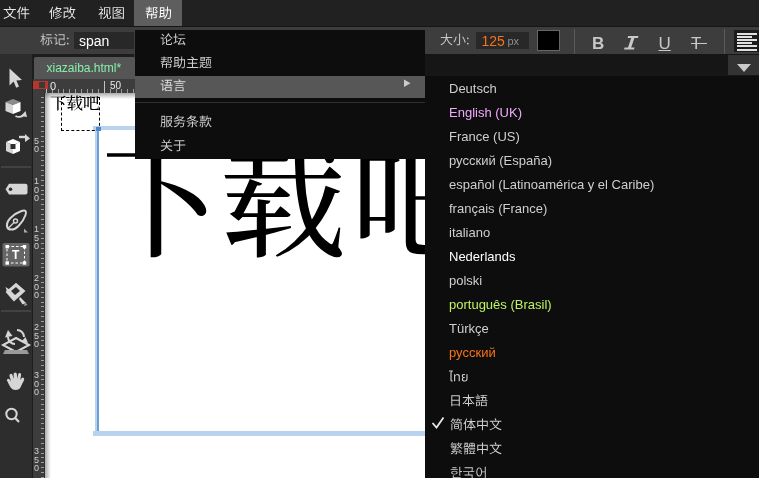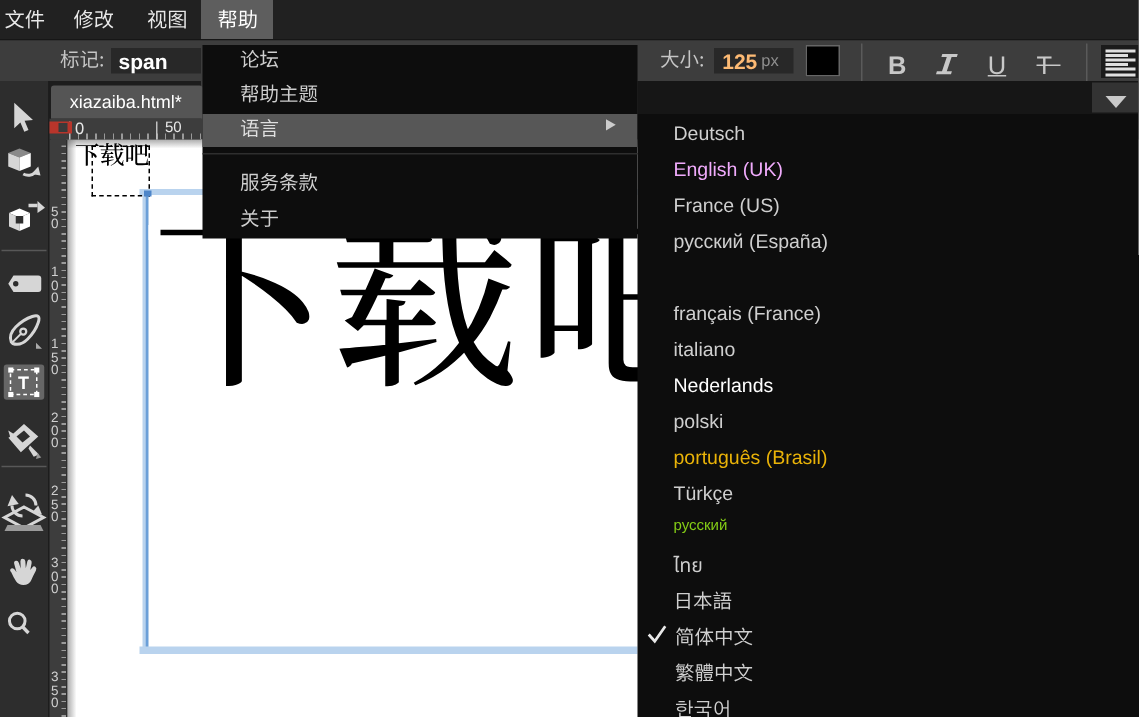--- a/index.html
+++ b/index.html
@@ -109,21 +109,21 @@
 <div class="abs" style="left:34px;top:136.6px;font-size:9px;line-height:8.4px;color:#d0d0d0">5<br>0</div>
 <div class="abs" style="left:34px;top:177.4px;font-size:9px;line-height:8.4px;color:#d0d0d0">1<br>0<br>0</div>
 <div class="abs" style="left:34px;top:225.4px;font-size:9px;line-height:8.4px;color:#d0d0d0">1<br>5<br>0</div>
 <div class="abs" style="left:34px;top:274.4px;font-size:9px;line-height:8.4px;color:#d0d0d0">2<br>0<br>0</div>
 <div class="abs" style="left:34px;top:323.4px;font-size:9px;line-height:8.4px;color:#d0d0d0">2<br>5<br>0</div>
 <div class="abs" style="left:34px;top:371.4px;font-size:9px;line-height:8.4px;color:#d0d0d0">3<br>0<br>0</div>
 <div class="abs" style="left:34px;top:447.4px;font-size:9px;line-height:8.4px;color:#d0d0d0">3<br>5<br>0</div>
 <div class="abs" style="left:44px;top:93.2px;width:1px;height:384.8px;background:#2e2e2e"></div>
 <div class="abs" style="left:33px;top:54px;width:101px;height:25px;background:#1d1d1d"></div>
 <div class="abs" style="left:34px;top:56.5px;width:100.5px;height:22.5px;background:#555;border-radius:2px 2px 0 0"></div>
-<div class="abs" style="left:46.5px;top:60.5px;white-space:nowrap;font-size:12px;color:#ffffff">xiazaiba.html*</div>
+<div class="abs" style="left:46.5px;top:60.5px;white-space:nowrap;font-size:12px;color:#86efac">xiazaiba.html*</div>
 <div class="abs" style="left:0px;top:0px;width:759px;height:26px;background:#212121"></div>
 <div class="abs" style="left:0px;top:26px;width:759px;height:1.2px;background:#161616"></div>
 <div class="abs" style="left:134px;top:0px;width:48px;height:26px;background:#5e5e5e"></div>
 <svg style="position:absolute;left:3px;top:2.6px;overflow:visible" width="29" height="18" viewBox="0 -14.9 29 18">
       <g fill="#e8e8e8">
         <path transform="translate(0.0,0) scale(0.013500,-0.013500)" d="M725 630 802 607Q739 426 640 294Q541 162 403 72Q265 -19 83 -78Q79 -69 71 -56Q63 -42 54 -28Q44 -15 36 -7Q215 45 348 128Q482 212 575 336Q668 459 725 630ZM270 626Q327 471 424 345Q521 219 657 130Q793 40 967 -4Q959 -12 949 -24Q939 -37 930 -50Q922 -62 915 -73Q736 -24 599 70Q462 165 364 300Q265 435 201 603ZM50 664H954V590H50ZM423 823 501 847Q524 811 546 768Q569 724 580 693L497 666Q488 697 467 742Q446 786 423 823Z"></path>
         <path transform="translate(13.5,0) scale(0.013500,-0.013500)" d="M604 828H679V-80H604ZM432 790 504 775Q490 706 470 638Q451 571 426 513Q402 455 373 409Q366 415 354 422Q343 429 330 436Q318 443 309 447Q338 488 362 544Q385 599 403 662Q421 725 432 790ZM441 635H909V562H423ZM317 341H953V267H317ZM268 836 339 815Q307 730 266 648Q224 565 176 492Q127 420 75 363Q71 372 64 386Q56 400 48 414Q39 429 32 437Q79 486 122 550Q166 614 204 688Q241 761 268 836ZM167 579 238 650 239 649V-78H167Z"></path>
       </g>
     </svg>
 <svg style="position:absolute;left:49px;top:2.6px;overflow:visible" width="29" height="18" viewBox="0 -14.9 29 18">
@@ -146,30 +146,30 @@
     </svg>
 <div class="abs" style="left:0px;top:27.2px;width:759px;height:27.3px;background:#3d3d3d"></div>
 <svg style="position:absolute;left:40px;top:30.2px;overflow:visible" width="31" height="18" viewBox="0 -14.3 31 18">
       <g fill="#c6c6c6">
         <path transform="translate(0.0,0) scale(0.013000,-0.013000)" d="M466 764H902V693H466ZM422 525H956V454H422ZM636 490H712V17Q712 -15 704 -34Q696 -52 674 -62Q652 -71 616 -74Q581 -76 529 -76Q527 -59 520 -38Q513 -16 505 1Q544 0 576 0Q607 0 617 0Q628 1 632 4Q636 8 636 18ZM779 325 843 345Q868 296 890 240Q913 185 931 133Q949 81 957 41L888 16Q880 56 864 109Q847 162 825 218Q803 275 779 325ZM491 342 560 327Q545 269 524 212Q502 156 477 106Q452 56 425 18Q418 23 407 30Q396 38 384 46Q373 53 364 57Q406 111 439 187Q472 263 491 342ZM49 628H408V558H49ZM202 840H277V-79H202ZM193 586 244 570Q231 515 212 455Q194 395 170 338Q147 280 120 230Q94 180 66 145Q62 155 54 168Q47 181 39 194Q31 206 24 215Q58 256 92 318Q125 380 152 451Q178 522 193 586ZM272 537Q281 527 300 502Q320 478 343 449Q366 420 385 396Q404 371 412 360L368 301Q358 318 340 346Q323 375 302 406Q282 437 264 463Q245 489 234 503Z"></path>
         <path transform="translate(13.0,0) scale(0.013000,-0.013000)" d="M124 769 176 815Q204 792 234 764Q264 736 291 710Q318 683 335 661L280 607Q264 630 238 658Q212 686 182 716Q152 745 124 769ZM200 -60 186 12 208 43 384 163Q388 148 395 129Q402 110 408 98Q345 54 306 26Q268 -2 246 -18Q225 -34 215 -44Q205 -53 200 -60ZM46 526H259V453H46ZM200 -61Q196 -52 188 -42Q181 -31 173 -20Q165 -10 157 -4Q171 6 188 31Q206 56 206 93V526H280V37Q280 37 272 30Q264 23 252 12Q240 0 228 -14Q216 -27 208 -39Q200 -51 200 -61ZM470 442H858V370H470ZM438 442H515V56Q515 26 529 16Q543 7 591 7Q600 7 622 7Q643 7 670 7Q698 7 726 7Q754 7 777 7Q800 7 812 7Q843 7 858 20Q874 32 880 68Q887 104 889 175Q899 168 912 162Q924 155 938 150Q951 146 962 143Q957 62 944 16Q930 -29 900 -47Q871 -65 816 -65Q808 -65 784 -65Q761 -65 731 -65Q701 -65 670 -65Q639 -65 616 -65Q594 -65 586 -65Q530 -65 498 -55Q465 -45 452 -18Q438 8 438 57ZM419 770H891V318H816V695H419Z"></path>
         <path transform="translate(26.0,0) scale(0.013000,-0.013000)" d="M139 390Q112 390 92 410Q73 429 73 460Q73 491 92 510Q112 530 139 530Q166 530 186 510Q205 491 205 460Q205 429 186 410Q166 390 139 390ZM139 -13Q112 -13 92 6Q73 26 73 56Q73 88 92 107Q112 126 139 126Q166 126 186 107Q205 88 205 56Q205 26 186 6Q166 -13 139 -13Z"></path>
       </g>
     </svg>
 <div class="abs" style="left:74px;top:31.5px;width:60px;height:17.5px;background:#282828"></div>
-<div class="abs" style="left:79px;top:33px;white-space:nowrap;font-size:14px;font-weight:bold;color:#fff">span</div>
+<div class="abs" style="left:79px;top:33px;white-space:nowrap;font-size:14px;font-weight:normal;color:#fff">span</div>
 <svg style="position:absolute;left:440px;top:30.2px;overflow:visible" width="31" height="18" viewBox="0 -14.3 31 18">
       <g fill="#c6c6c6">
         <path transform="translate(0.0,0) scale(0.013000,-0.013000)" d="M62 553H942V476H62ZM549 522Q583 401 638 296Q694 192 774 114Q855 36 958 -8Q949 -16 938 -28Q928 -41 918 -54Q908 -67 902 -78Q794 -26 712 59Q629 144 571 257Q513 370 475 504ZM461 839H542Q542 774 538 694Q535 615 523 530Q511 444 484 358Q456 271 408 190Q359 110 284 41Q209 -28 100 -78Q91 -63 74 -46Q58 -28 43 -16Q149 30 222 94Q294 158 340 234Q386 310 411 391Q436 472 446 552Q456 633 458 706Q461 779 461 839Z"></path>
         <path transform="translate(13.0,0) scale(0.013000,-0.013000)" d="M464 826H545V24Q545 -17 533 -37Q521 -57 494 -66Q466 -75 418 -78Q371 -81 301 -80Q299 -70 294 -56Q288 -41 282 -27Q276 -13 270 -2Q307 -3 341 -4Q375 -4 400 -4Q426 -3 436 -3Q451 -2 458 4Q464 9 464 24ZM705 571 777 598Q822 528 862 448Q902 368 932 291Q963 214 976 154L895 121Q884 181 856 258Q827 336 788 418Q748 499 705 571ZM202 591 286 577Q269 504 244 424Q219 343 184 268Q149 194 103 138Q94 145 82 152Q69 160 56 167Q42 174 32 178Q77 231 110 302Q143 373 166 448Q190 524 202 591Z"></path>
         <path transform="translate(26.0,0) scale(0.013000,-0.013000)" d="M139 390Q112 390 92 410Q73 429 73 460Q73 491 92 510Q112 530 139 530Q166 530 186 510Q205 491 205 460Q205 429 186 410Q166 390 139 390ZM139 -13Q112 -13 92 6Q73 26 73 56Q73 88 92 107Q112 126 139 126Q166 126 186 107Q205 88 205 56Q205 26 186 6Q166 -13 139 -13Z"></path>
       </g>
     </svg>
 <div class="abs" style="left:475.5px;top:31.5px;width:53px;height:17.5px;background:#282828"></div>
-<div class="abs" style="left:481.5px;top:33px;white-space:nowrap;font-size:14px;font-weight:bold;color:#fdba74">125</div>
+<div class="abs" style="left:481.5px;top:33px;white-space:nowrap;font-size:14px;font-weight:normal;color:#f97316">125</div>
 <div class="abs" style="left:507.5px;top:35px;white-space:nowrap;font-size:11px;color:#8f8f8f">px</div>
 <div class="abs" style="left:537px;top:29.5px;width:23px;height:21.5px;background:#000;border:1px solid #666"></div>
 <div class="abs" style="left:574px;top:28.5px;width:1px;height:25px;background:#5a5a5a"></div>
 <div class="abs" style="left:592px;top:33.5px;white-space:nowrap;font-size:17px;font-weight:bold;color:#c8c8c8">B</div>
 <svg class="abs" style="left:624px;top:36px" width="16" height="14" viewBox="0 0 16 14">
       <path fill="#c8c8c8" d="M4.2 0 L14.5 0 L13.9 2 L10.4 2 L7.2 11.5 L10.6 11.5 L10 13.5 L0 13.5 L0.6 11.5 L4 11.5 L7.2 2 L3.6 2 Z"></path>
     </svg>
 <div class="abs" style="left:658.5px;top:33.5px;white-space:nowrap;font-size:17px;color:#c8c8c8;text-decoration:underline">U</div>
 <div class="abs" style="left:691px;top:33.5px;white-space:nowrap;font-size:17px;color:#c8c8c8">T</div>
 <div class="abs" style="left:690.5px;top:42.7px;width:16.5px;height:1.8px;background:#c8c8c8"></div>
@@ -224,27 +224,28 @@
       <g fill="#cfcfcf">
         <path transform="translate(0.0,0) scale(0.013000,-0.013000)" d="M129 627H881V552H129ZM68 374H935V300H68ZM542 350Q577 263 636 193Q695 123 777 74Q859 24 960 -1Q952 -10 942 -22Q931 -35 922 -48Q913 -62 907 -74Q802 -42 719 14Q636 71 575 151Q514 231 474 331ZM711 836 792 809Q771 770 747 729Q723 688 698 650Q674 613 652 584L589 610Q610 640 633 680Q656 719 676 760Q697 802 711 836ZM224 799 287 831Q319 793 348 746Q378 698 392 663L324 626Q316 650 300 680Q284 710 264 742Q245 773 224 799ZM461 600H546V429Q546 380 538 326Q530 273 505 220Q480 166 432 113Q383 60 302 12Q222 -37 102 -79Q98 -70 89 -58Q80 -46 70 -34Q59 -21 48 -13Q163 26 238 69Q313 112 358 158Q403 205 425 252Q447 298 454 344Q461 389 461 430Z"></path>
         <path transform="translate(13.0,0) scale(0.013000,-0.013000)" d="M55 441H946V366H55ZM470 744H549V30Q549 -11 536 -31Q524 -51 496 -61Q468 -71 418 -73Q367 -75 290 -75Q288 -64 283 -50Q278 -36 272 -22Q265 -7 259 4Q300 2 337 2Q374 2 402 2Q429 3 440 3Q457 3 464 8Q470 14 470 30ZM124 769H876V694H124Z"></path>
       </g>
     </svg>
 <div class="abs" style="left:424.5px;top:76px;width:334.5px;height:402px;background:#0d0d0d"></div>
 <div class="abs" style="left:449px;top:80.5px;white-space:nowrap;font-size:13px;color:#cfcfcf">Deutsch</div>
 <div class="abs" style="left:449px;top:104.5px;white-space:nowrap;font-size:13px;color:#f0abfc">English (UK)</div>
 <div class="abs" style="left:449px;top:128.5px;white-space:nowrap;font-size:13px;color:#cfcfcf">France (US)</div>
 <div class="abs" style="left:449px;top:152.5px;white-space:nowrap;font-size:13px;color:#cfcfcf">русский (España)</div>
+<div class="abs" style="left:449px;top:176.5px;white-space:nowrap;font-size:13px;color:#cfcfcf">español (Latinoamérica y el Caribe)</div>
 <div class="abs" style="left:449px;top:200.5px;white-space:nowrap;font-size:13px;color:#cfcfcf">français (France)</div>
 <div class="abs" style="left:449px;top:224.5px;white-space:nowrap;font-size:13px;color:#cfcfcf">italiano</div>
 <div class="abs" style="left:449px;top:248.5px;white-space:nowrap;font-size:13px;color:#ffffff">Nederlands</div>
 <div class="abs" style="left:449px;top:272.5px;white-space:nowrap;font-size:13px;color:#cfcfcf">polski</div>
-<div class="abs" style="left:449px;top:296.5px;white-space:nowrap;font-size:13px;color:#eab308">português (Brasil)</div>
+<div class="abs" style="left:449px;top:296.5px;white-space:nowrap;font-size:13px;color:#bef264">português (Brasil)</div>
 <div class="abs" style="left:449px;top:320.5px;white-space:nowrap;font-size:13px;color:#cfcfcf">Türkçe</div>
-<div class="abs" style="left:449px;top:344.5px;white-space:nowrap;font-size:10px;color:#84cc16">русский</div>
+<div class="abs" style="left:449px;top:344.5px;white-space:nowrap;font-size:13px;color:#f97316">русский</div>
 <svg style="position:absolute;left:449px;top:366.7px;overflow:visible" width="21" height="18" viewBox="0 -14.3 21 18">
       <g fill="#cfcfcf">
         <path transform="translate(0.0,0) scale(0.013000,-0.013000)" d="M110 448V627Q110 665 117 688Q124 712 136 727Q148 742 162 752L161 756H-13L10 826H292V756Q255 756 227 732Q199 708 199 644V448ZM219 -10Q192 -10 167 -1Q142 8 126 31Q110 54 110 95V548H199V106Q199 83 209 73Q219 63 241 63Q250 63 260 65Q270 67 279 70L291 5Q272 -4 254 -7Q236 -10 219 -10Z"></path>
         <path transform="translate(3.95,0) scale(0.013000,-0.013000)" d="M84 0V548H146L162 461H166Q183 506 228 532Q273 558 337 558Q397 558 440 538Q482 517 505 475Q528 433 528 366V0H439V361Q439 421 409 452Q379 483 320 483Q273 483 240 461Q207 439 190 402Q173 364 173 317V0Z"></path>
         <path transform="translate(11.87,0) scale(0.013000,-0.013000)" d="M292 -9Q211 -9 162 12Q114 33 92 71Q71 109 71 161Q71 207 84 234Q98 262 118 275Q139 288 161 292V296Q141 302 119 316Q97 330 82 355Q68 380 68 418Q68 453 84 484Q100 515 136 535Q172 555 231 555Q255 555 281 552Q307 548 321 540L305 471Q294 475 276 478Q259 482 240 482Q198 482 178 462Q158 443 158 411Q158 376 176 358Q193 340 220 334Q248 327 278 327H297V262H278Q218 262 190 240Q161 219 161 169Q161 140 172 116Q184 92 212 78Q241 64 292 64Q343 64 372 78Q400 92 412 118Q424 145 424 182V548H513V188Q513 83 460 37Q406 -9 292 -9Z"></path>
       </g>
     </svg>
 <svg style="position:absolute;left:449px;top:390.7px;overflow:visible" width="41" height="18" viewBox="0 -14.3 41 18">
       <g fill="#cfcfcf">
         <path transform="translate(0.0,0) scale(0.013000,-0.013000)" d="M176 772H832V-64H752V697H253V-69H176ZM228 426H786V352H228ZM226 71H787V-4H226Z"></path>

